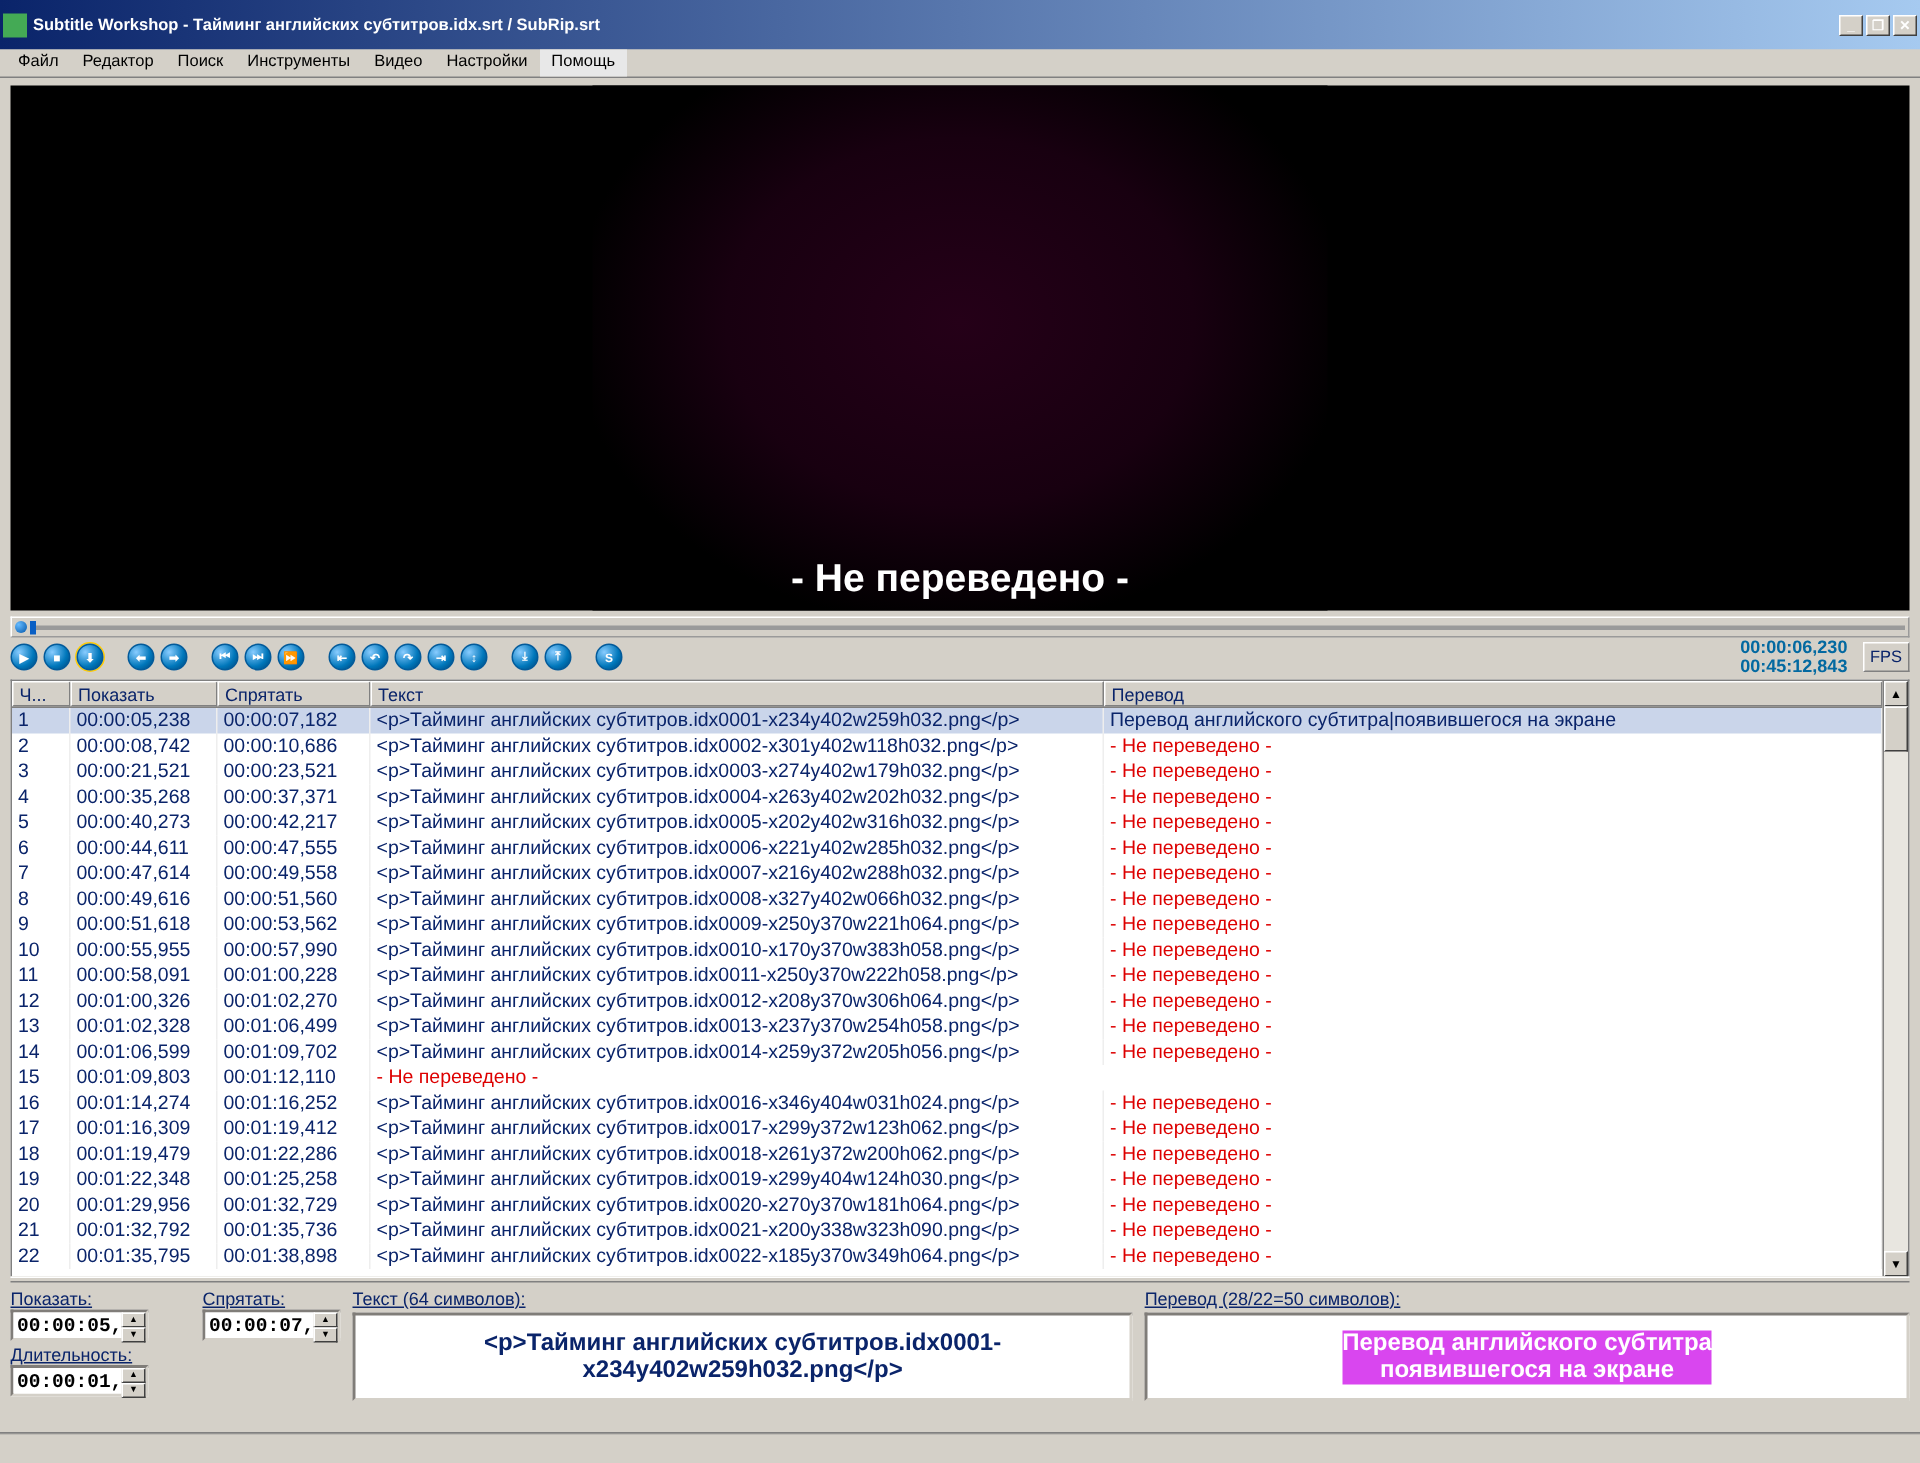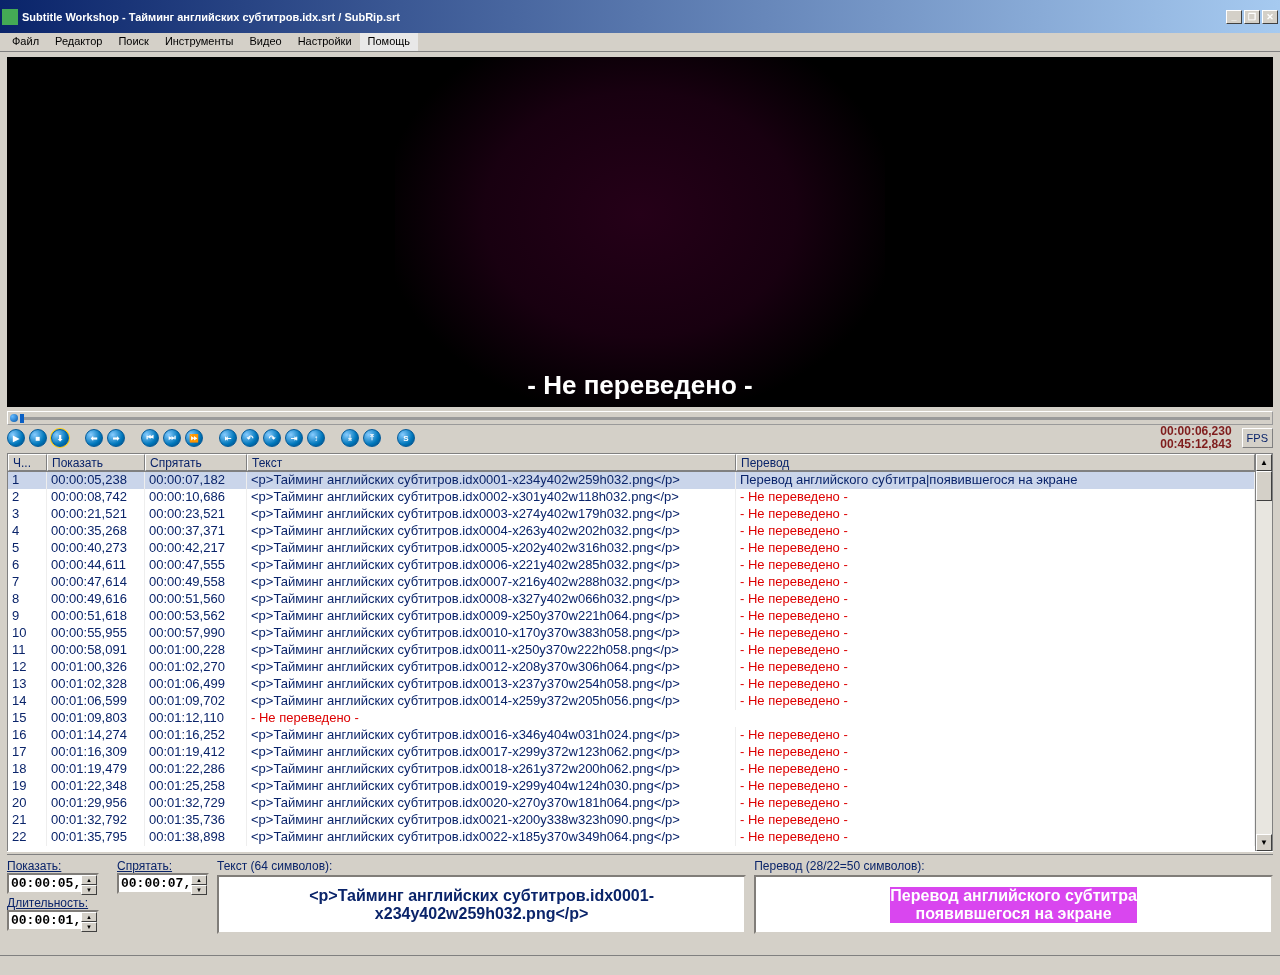--- a/index.html
+++ b/index.html
@@ -29,21 +29,21 @@
 .seekbar { margin:4px 7px 0 7px; height:14px; display:flex; align-items:center; border:1px solid #9a9a9a; border-top-color:#fff; border-left-color:#fff; background:#d4d0c8; padding:0 2px; }
 .seekbar .dot { width:8px; height:8px; border-radius:50%; background:radial-gradient(circle at 30% 30%,#6bf,#05a); margin-right:2px; }
 .seekbar .track { flex:1; height:3px; background:#9a9a9a; position:relative; }
 .seekbar .thumb { position:absolute; left:0; top:-3px; width:4px; height:9px; background:#0a5fc4; }
 
 
 .toolbar { margin:3px 7px; height:20px; display:flex; align-items:center; gap:4px; }
 .tbtn { width:18px; height:18px; border-radius:50%; background:radial-gradient(circle at 30% 30%, #8cf, #07b 60%, #047); border:1px solid #035a9a; cursor:pointer; display:flex; align-items:center; justify-content:center; color:#fff; font-size:8px; font-weight:bold; }
 .tbtn.sel { box-shadow:0 0 0 1px #fc0; }
 .tgap { width:8px; }
-.timecode { margin-left:auto; text-align:right; color:#7f1d1d; font-weight:bold; font-size:12px; line-height:13px; padding-right:2px; }
+.timecode { margin-left:auto; text-align:right; color:#0369a1; font-weight:bold; font-size:12px; line-height:13px; padding-right:2px; }
 .fps { border:1px solid #808080; border-top-color:#fff; border-left-color:#fff; padding:2px 4px; color:#0a246a; font-size:11px; margin-left:4px; align-self:stretch; display:flex; align-items:center; }
 
 
 .grid-wrap { margin:2px 7px 0 7px; border:1px solid #808080; border-bottom:none; background:#fff; height:398px; display:flex; }
 .grid { flex:1; overflow:hidden; }
 .ghead { display:flex; background:#d4d0c8; height:18px; border-bottom:1px solid #808080; }
 .ghead .gh { border:1px solid #fff; border-right-color:#808080; border-bottom-color:#808080; padding:1px 4px; color:#0a246a; font-size:12px; overflow:hidden; white-space:nowrap; }
 .grows { height:380px; overflow:hidden; }
 .grow { display:flex; height:17px; font-size:13px; }
 .grow.sel { background:#cad5ea; }
@@ -54,28 +54,28 @@
 .c-hide { width:102px; }
 .c-text { width:489px; }
 .c-tran { flex:1; }
 .vscroll { width:17px; background:#d4d0c8; border-left:1px solid #808080; display:flex; flex-direction:column; }
 .vscroll .sbtn { height:17px; border:1px solid #fff; border-right-color:#404040; border-bottom-color:#404040; text-align:center; font-size:8px; line-height:15px; cursor:pointer; }
 .vscroll .strack { flex:1; background:#e8e6e0; position:relative; }
 .vscroll .sthumb { position:absolute; top:0; left:0; right:0; height:30px; background:#d4d0c8; border:1px solid #fff; border-right-color:#404040; border-bottom-color:#404040; }
 
 
 .editor { margin:4px 7px 0 7px; display:flex; gap:8px; height:75px; }
-.timefields { display:grid; grid-template-columns:auto auto; gap:2px 18px; align-content:start; }
+.timefields { display:grid; grid-template-columns:auto auto; gap:2px 36px; align-content:start; }
 .timefields .lbl { color:#0a246a; font-size:12px; text-decoration:underline; }
 .spin { display:flex; width:92px; border:2px inset #d4d0c8; background:#fff; height:21px; }
 .spin input { border:none; width:72px; font-size:13px; padding:0 2px; font-weight:bold; font-family:Liberation Mono, monospace; outline:none; }
 .spin .spbtn { width:16px; display:flex; flex-direction:column; }
 .spin .spbtn div { flex:1; border:1px solid #fff; border-right-color:#404040; border-bottom-color:#404040; background:#d4d0c8; font-size:6px; text-align:center; line-height:8px; cursor:pointer; }
 .tcol { display:flex; flex-direction:column; }
-.tcol .lbl { color:#0a246a; font-size:12px; margin-bottom:2px; }
+.tcol .lbl { color:#0a246a; font-size:12px; text-decoration:underline; margin-bottom:2px; }
 .tbox { flex:1; border:2px inset #d4d0c8; background:#fff; color:#0a246a; font-size:16px; font-weight:bold; padding:6px; text-align:center; display:flex; align-items:center; justify-content:center; }
 .tbox .hl { background:#d946ef; color:#fff; }
 .tcol.text { flex:1.02; }
 .tcol.tran { flex:1; }
 
 
 .statusbar { position:fixed; bottom:0; left:0; right:0; height:20px; background:#d4d0c8; border-top:1px solid #808080; }
 
 .resize-bar { height:4px; background:#d4d0c8; margin:0 7px; cursor:ns-resize; border-top:1px solid #fff; border-bottom:1px solid #808080; }
 </style>

